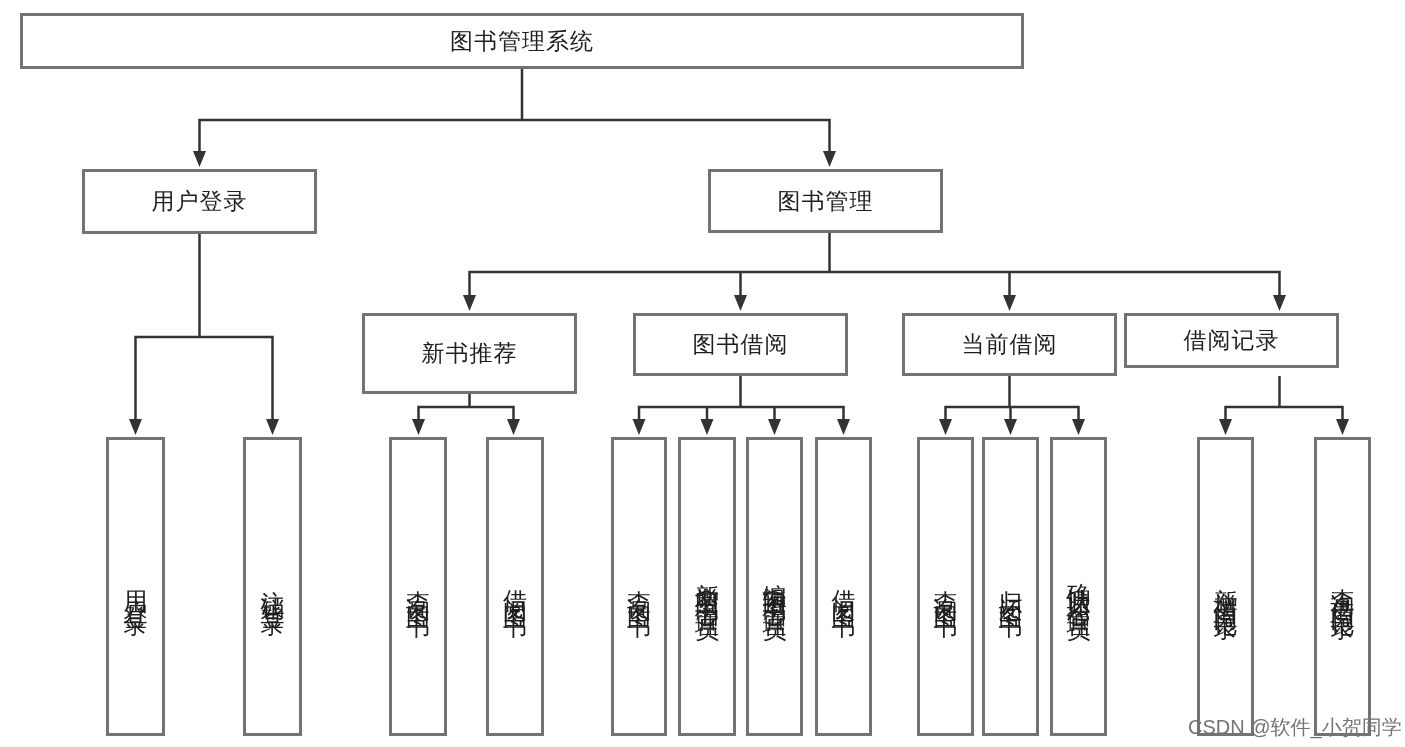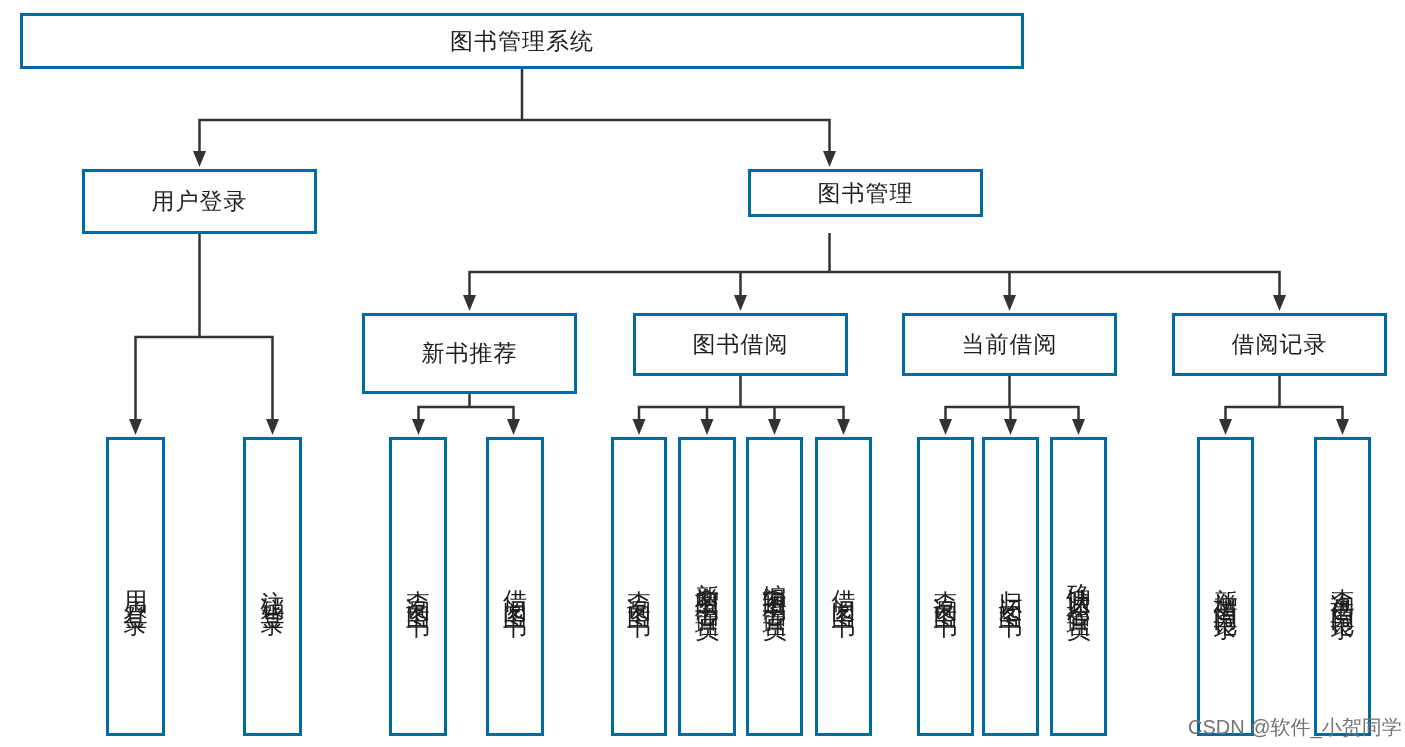--- a/index.html
+++ b/index.html
@@ -17,21 +17,21 @@
   }
   svg.connectors {
     position: absolute;
     left: 0;
     top: 0;
     z-index: 1;
   }
   .node {
     position: absolute;
     box-sizing: border-box;
-    border: 3px solid #0369a1;
+    border: 3px solid #737373;
     background: #ffffff;
     display: flex;
     align-items: center;
     justify-content: center;
     z-index: 2;
     color: #1e1e1e;
   }
   .node.h .lbl {
     font-size: 23px;
     letter-spacing: 1px;
@@ -120,34 +120,34 @@
              M1336 419 L1349 419 L1342.5 435 Z"></path>
   </svg>
 
   <div class="node h" style="left:20px;top:13px;width:1004px;height:56px">
     <span class="lbl">图书管理系统</span>
   </div>
 
   <div class="node h" style="left:82px;top:169px;width:235px;height:65px">
     <span class="lbl">用户登录</span>
   </div>
-  <div class="node h" style="left:748px;top:169px;width:235px;height:48px">
+  <div class="node h" style="left:708px;top:169px;width:235px;height:64px">
     <span class="lbl">图书管理</span>
   </div>
 
   <div class="node h" style="left:362px;top:313px;width:215px;height:81px">
     <span class="lbl">新书推荐</span>
   </div>
   <div class="node h" style="left:902px;top:313px;width:215px;height:63px">
     <span class="lbl">当前借阅</span>
   </div>
   <div class="node h" style="left:633px;top:313px;width:215px;height:63px">
     <span class="lbl">图书借阅</span>
   </div>
-  <div class="node h" style="left:1172px;top:313px;width:215px;height:63px">
+  <div class="node h" style="left:1124px;top:313px;width:215px;height:55px">
     <span class="lbl">借阅记录</span>
   </div>
 
   <div class="node v v4" style="left:106px;width:59px">
     <span class="lbl">用户登录</span>
   </div>
   <div class="node v v4" style="left:243px;width:59px">
     <span class="lbl">注销登录</span>
   </div>
 

